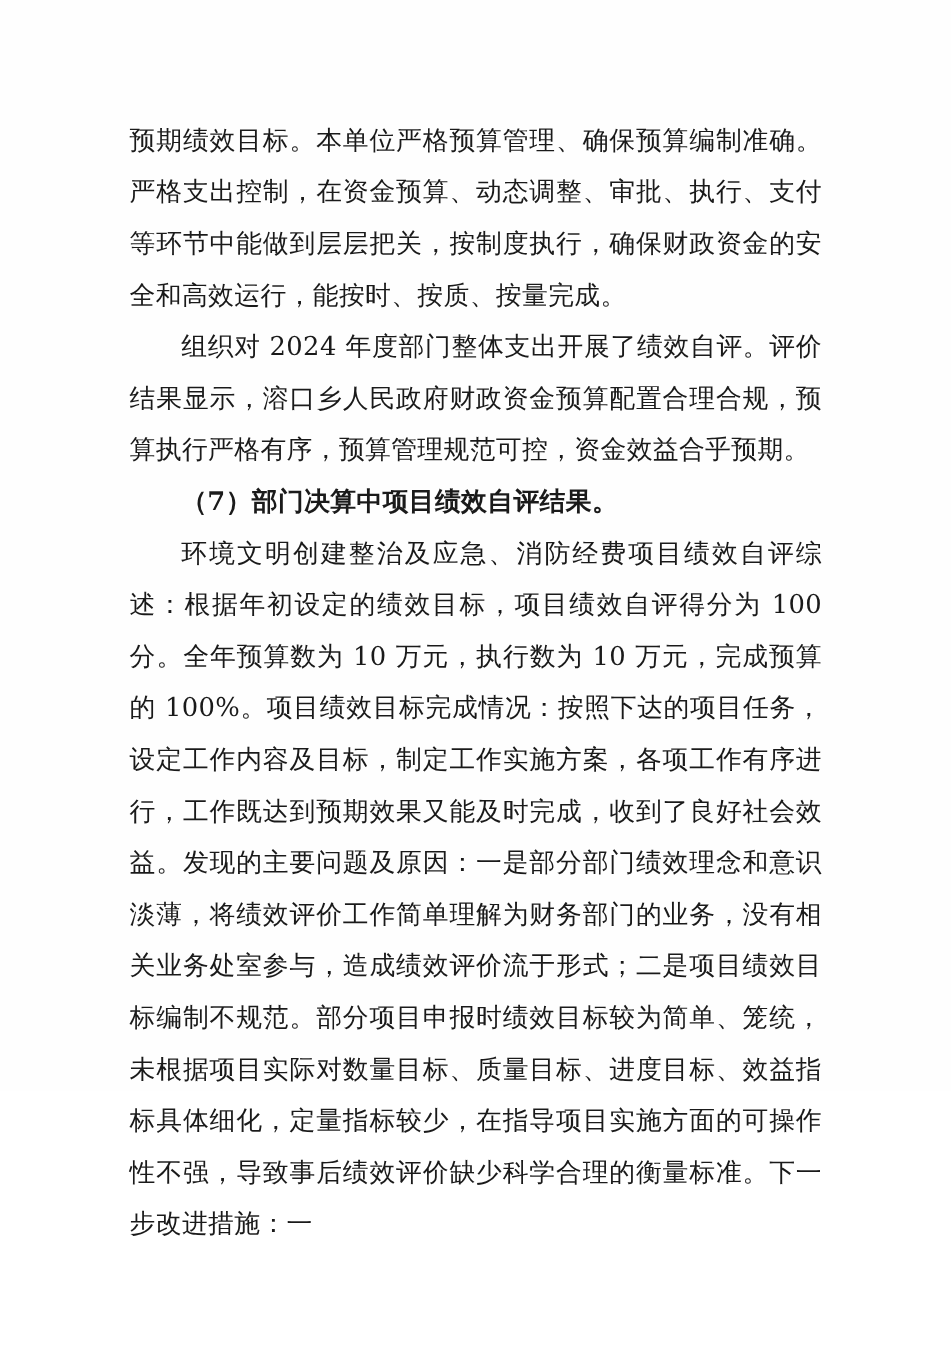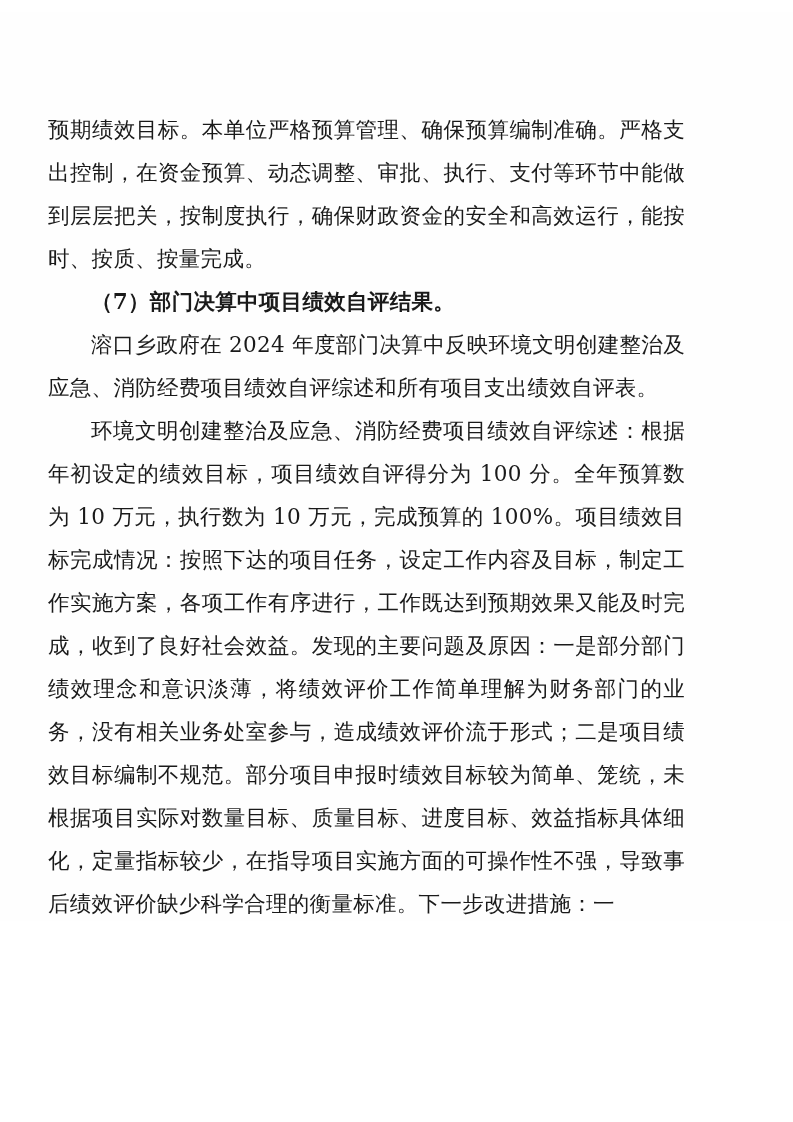--- a/index.html
+++ b/index.html
@@ -12,23 +12,22 @@
     height: 1122px;
     font-family: "DejaVu Serif", "Liberation Serif", serif;
     color: #1a1a1a;
     overflow: hidden;
   }
   .page {
     position: relative;
     width: 793px;
     height: 909px;
     box-sizing: border-box;
-    padding: 96px 108px 60px 48px;
+    padding: 96px 108px 60px 108px;
     background: #fefefe;
-    margin-top: 12px;
   }
   .doc-body {
     font-size: 21.5px;
     line-height: 43px;
     text-align: justify;
     text-justify: inter-ideograph;
     letter-spacing: 0.3px;
   }
   .para {
     margin: 0;
@@ -41,17 +40,17 @@
   .para.flow {
     text-indent: 0;
   }
 </style>
 </head>
 <body style="color: rgb(26, 26, 26);">
 
 <div class="page" style="background: rgb(254, 254, 254);">
   <div class="doc-body">
     <p class="para flow">预期绩效目标。本单位严格预算管理、确保预算编制准确。严格支出控制，在资金预算、动态调整、审批、执行、支付等环节中能做到层层把关，按制度执行，确保财政资金的安全和高效运行，能按时、按质、按量完成。</p>
+    <p class="para">组织对 2024 年度部门整体支出开展了绩效自评。评价结果显示，溶口乡人民政府财政资金预算配置合理合规，预算执行严格有序，预算管理规范可控，资金效益合乎预期。</p>
     <p class="para heading">（7）部门决算中项目绩效自评结果。</p>
-    <p class="para">溶口乡政府在 2024 年度部门决算中反映环境文明创建整治及应急、消防经费项目绩效自评综述和所有项目支出绩效自评表。</p>
     <p class="para">环境文明创建整治及应急、消防经费项目绩效自评综述：根据年初设定的绩效目标，项目绩效自评得分为 100 分。全年预算数为 10 万元，执行数为 10 万元，完成预算的 100%。项目绩效目标完成情况：按照下达的项目任务，设定工作内容及目标，制定工作实施方案，各项工作有序进行，工作既达到预期效果又能及时完成，收到了良好社会效益。发现的主要问题及原因：一是部分部门绩效理念和意识淡薄，将绩效评价工作简单理解为财务部门的业务，没有相关业务处室参与，造成绩效评价流于形式；二是项目绩效目标编制不规范。部分项目申报时绩效目标较为简单、笼统，未根据项目实际对数量目标、质量目标、进度目标、效益指标具体细化，定量指标较少，在指导项目实施方面的可操作性不强，导致事后绩效评价缺少科学合理的衡量标准。下一步改进措施：一</p>
   </div>
 </div>
 
 </body></html>

